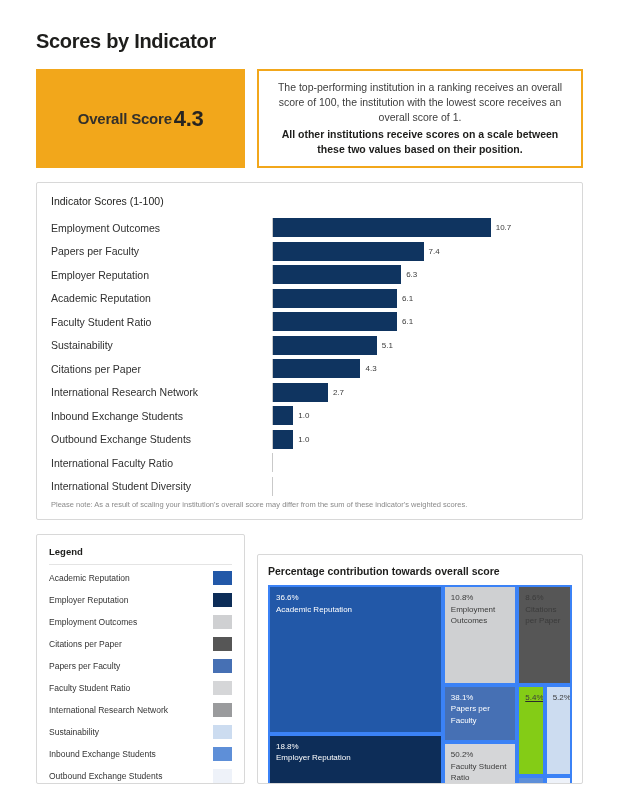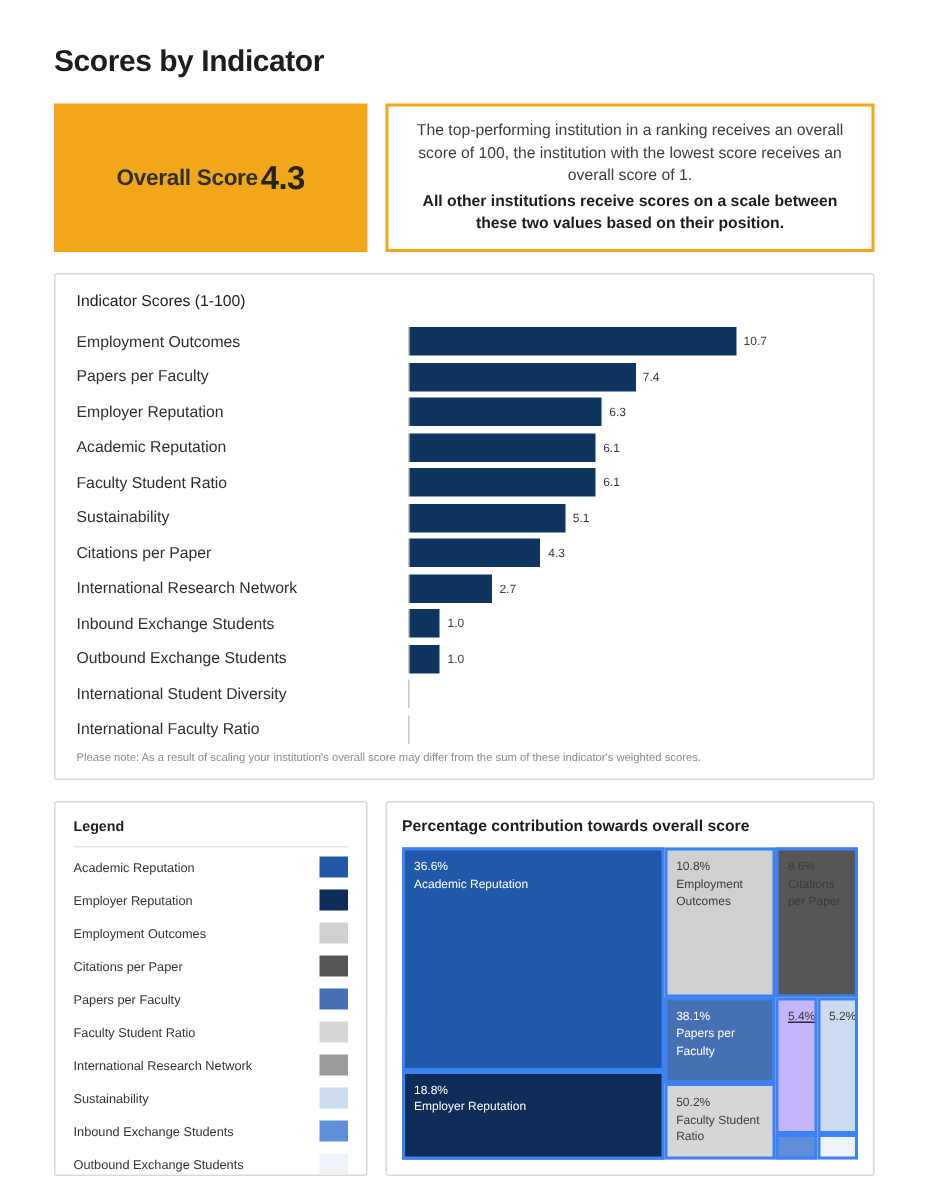--- a/index.html
+++ b/index.html
@@ -104,21 +104,21 @@
     font-size: 9.5px; font-weight: bold; color: #1d1d1b;
     padding-bottom: 7px; border-bottom: 1px solid #e4e4e4; margin-bottom: 2px;
   }
   .legend-row {
     display: flex; align-items: center; justify-content: space-between;
     height: 22px;
   }
   .legend-label { font-size: 8.5px; color: #333; }
   .legend-swatch { width: 19px; height: 14px; flex: none; }
 
-  .treemap-panel { flex: 1; padding: 10px 10px 0 10px; overflow: hidden; }
+  .treemap-panel { flex: 1; padding: 10px 10px 0 10px; overflow: hidden; margin-top: 20px; }
   .treemap-title {
     font-size: 10.5px; font-weight: bold; color: #1d1d1b; margin-bottom: 8px;
   }
   .treemap {
     position: relative; width: 100%; height: 208px;
     background: #ffffff;
   }
   .tm-cell {
     position: absolute;
     overflow: hidden;
@@ -215,25 +215,25 @@
           </div>
         </div>
         <div class="bar-row">
           <div class="bar-label">Outbound Exchange Students</div>
           <div class="bar-track">
             <div class="bar-fill" style="background: rgb(15, 52, 96); width: 6.89655%;"></div>
             <span class="bar-value">1.0</span>
           </div>
         </div>
         <div class="bar-row">
+          <div class="bar-label">International Faculty Ratio</div>
+          <div class="bar-track"></div>
+        </div>
+        <div class="bar-row">
           <div class="bar-label">International Student Diversity</div>
-          <div class="bar-track"></div>
-        </div>
-        <div class="bar-row">
-          <div class="bar-label">International Faculty Ratio</div>
           <div class="bar-track"></div>
         </div>
       </div>
     <div class="chart-note">Please note: As a result of scaling your institution's overall score may differ from the sum of these indicator's weighted scores.</div>
   </div>
 
   <div class="bottom-row">
     <div class="panel legend-panel">
       <div class="legend-title">Legend</div>
       <div id="legend-list">
@@ -299,21 +299,21 @@
             <span class="tm-name">Citations per Paper</span>
           </div>
           <div class="tm-cell tm-light" style="left: 57.5%; top: 48%; width: 24.5%; height: 27.5%; background: rgb(70, 112, 180);">
             <span class="tm-pct">38.1%</span>
             <span class="tm-name">Papers per Faculty</span>
           </div>
           <div class="tm-cell tm-dark" style="left: 57.5%; top: 75.5%; width: 24.5%; height: 24.5%; background: rgb(213, 214, 216);">
             <span class="tm-pct">50.2%</span>
             <span class="tm-name">Faculty Student Ratio</span>
           </div>
-          <div class="tm-cell tm-dark" style="left: 82%; top: 48%; width: 9%; height: 44%; background: #c4b5fd; text-decoration: underline;">
+          <div class="tm-cell tm-dark" style="left: 82%; top: 48%; width: 9%; height: 44%; background: #84cc16; text-decoration: underline;">
             <span class="tm-pct">5.4%</span>
           </div>
           <div class="tm-cell tm-dark" style="left: 91%; top: 48%; width: 9%; height: 44%; background: rgb(204, 220, 240);">
             <span class="tm-pct">5.2%</span>
           </div>
           <div class="tm-cell tm-dark" style="left: 82%; top: 92%; width: 9%; height: 8%; background: rgb(94, 143, 216);"></div>
           <div class="tm-cell tm-dark" style="left: 91%; top: 92%; width: 9%; height: 8%; background: rgb(238, 242, 249);"></div>
         </div>
     </div>
   </div>

